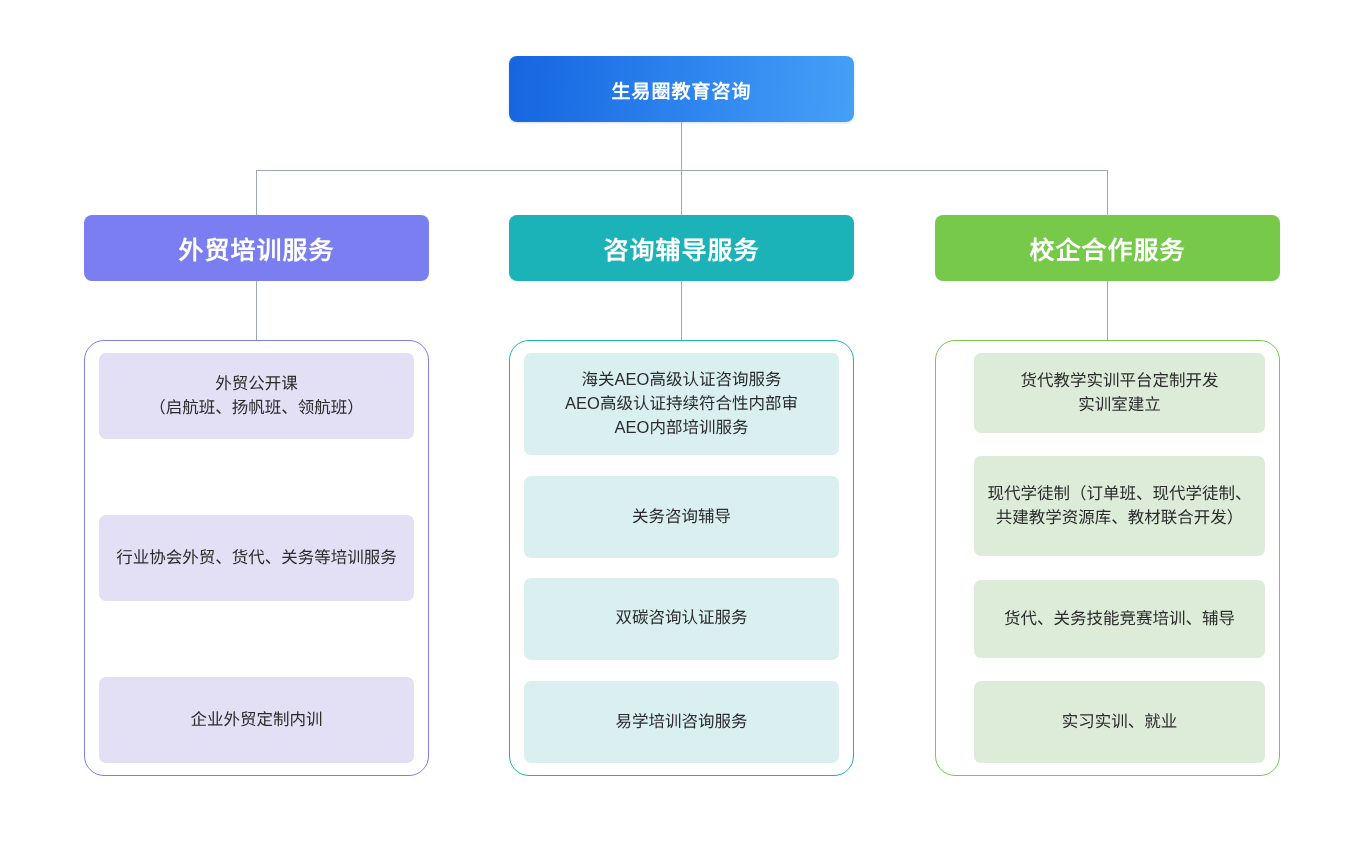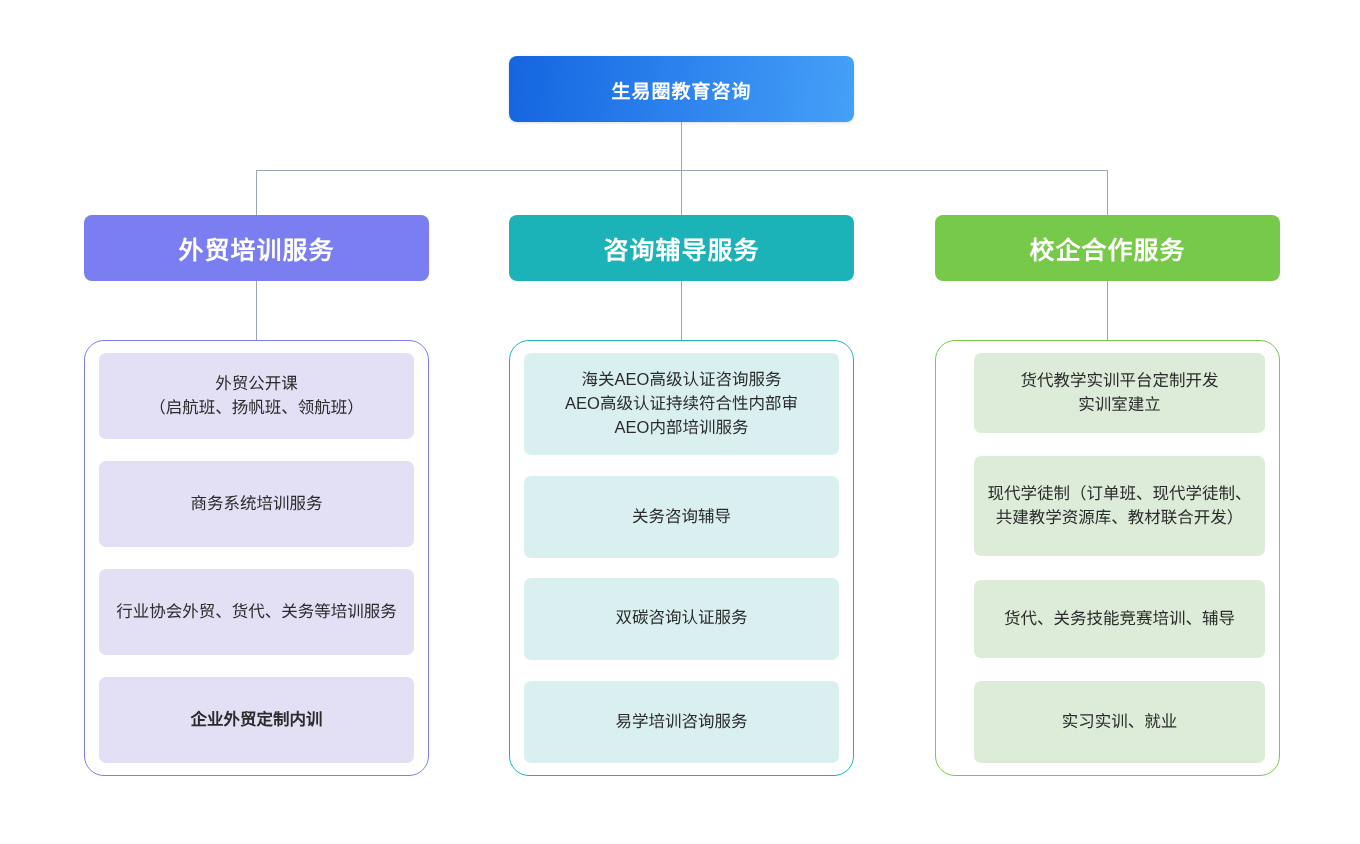--- a/index.html
+++ b/index.html
@@ -151,21 +151,20 @@
   <div class="cat-header col-1">
     <span class="node-label">咨询辅导服务</span>
   </div>
   <div class="cat-header col-2">
     <span class="node-label">校企合作服务</span>
   </div>
 
   <div class="group-box col-0">
     <div class="item-card">外贸公开课
 （启航班、扬帆班、领航班）</div>
-    <div class="item-card">商务系统培训服务</div>
     <div class="item-card">行业协会外贸、货代、关务等培训服务</div>
     <div class="item-card">企业外贸定制内训</div>
   </div>
 
   <div class="group-box col-1">
     <div class="item-card">海关AEO高级认证咨询服务
 AEO高级认证持续符合性内部审
 AEO内部培训服务</div>
     <div class="item-card">关务咨询辅导</div>
     <div class="item-card">双碳咨询认证服务</div>

